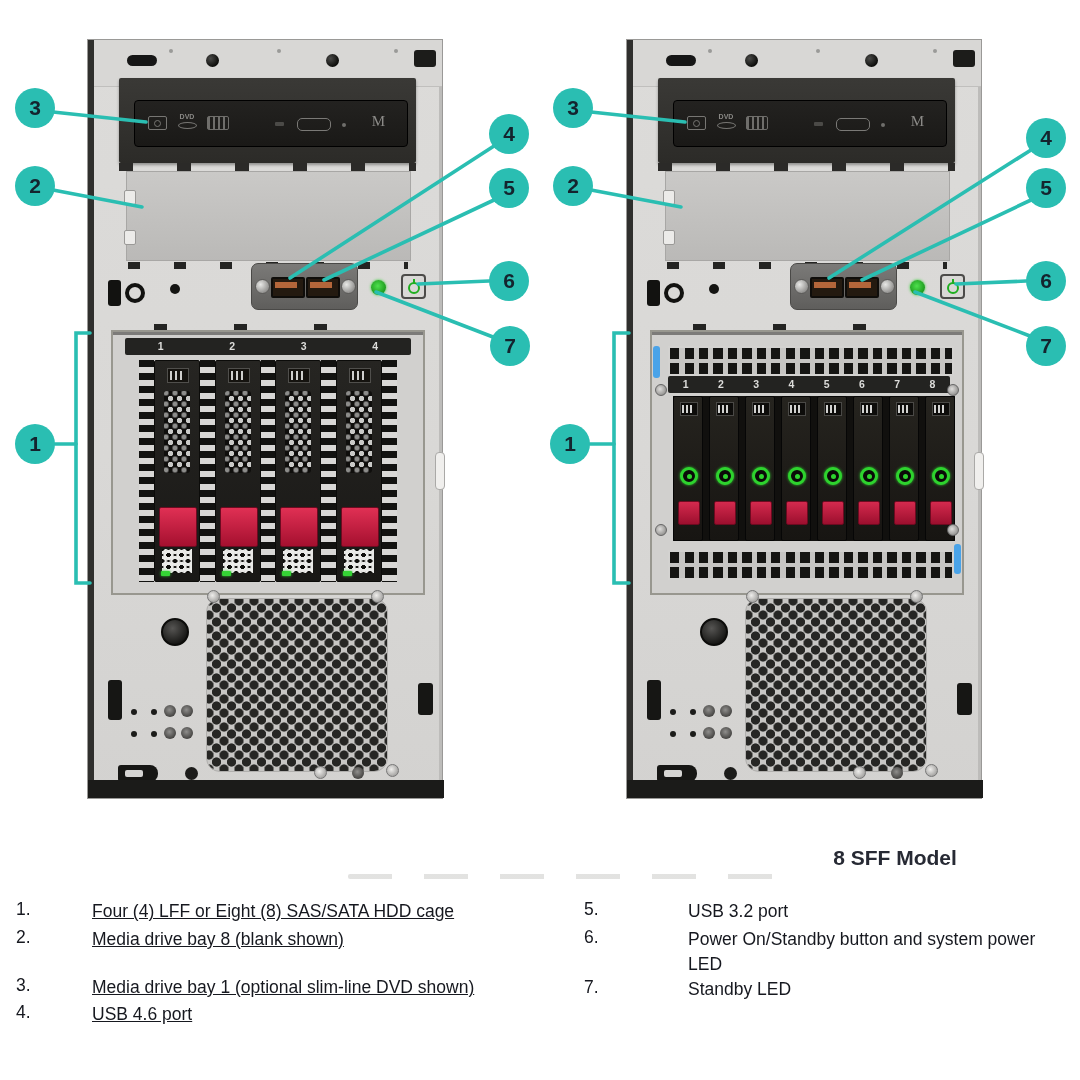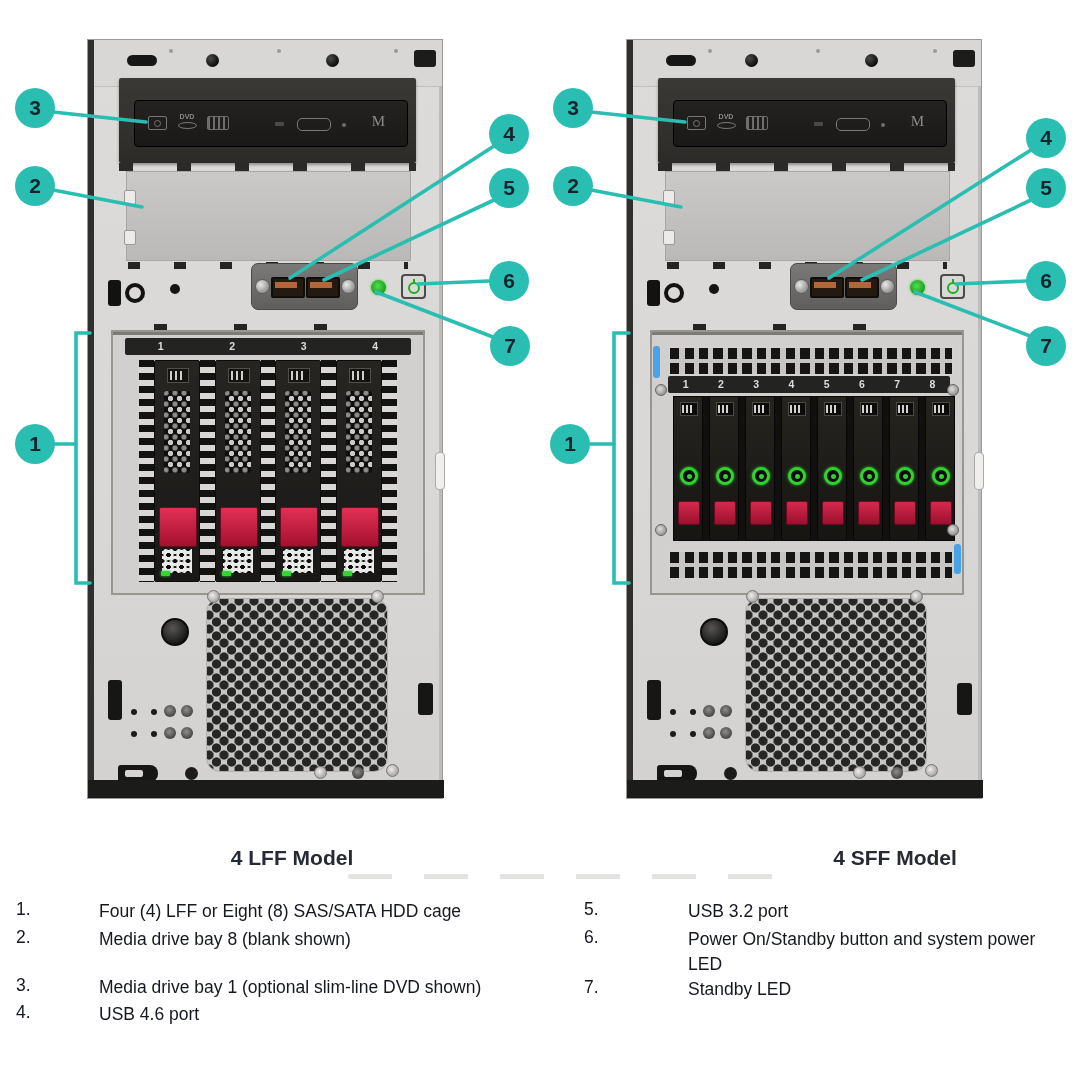--- a/index.html
+++ b/index.html
@@ -106,21 +106,21 @@
   svg.lines{position:absolute;left:0;top:0;z-index:4;pointer-events:none;}
   svg.lines line, svg.lines polyline{stroke:var(--teal);stroke-width:3.6;fill:none;stroke-linecap:round;}
 
   
   .model-label{position:absolute;top:846px;width:300px;text-align:center;font-size:21px;font-weight:bold;color:#272a34;}
   .ghost{position:absolute;left:348px;top:874px;width:444px;height:5px;opacity:.75;
     background:repeating-linear-gradient(90deg,#d9d9d7 0 44px,transparent 44px 76px);border-radius:2px;}
   .legend-row{position:absolute;font-size:17.5px;color:var(--ink);}
   .legend-num{position:absolute;left:0;top:0;}
   .legend-text{position:absolute;top:0;line-height:1.45;}
-  .lg-left .legend-text{left:83px;width:460px;}
+  .lg-left .legend-text{left:76px;width:460px;text-decoration:underline;}
   .lg-right .legend-text{left:104px;width:365px;}
 </style>
 </head>
 <body>
 
 <div class="canvas">
 
   <div class="tower tower-left">
     <div class="top-strip">
       <div class="oval-slot"></div>
@@ -393,22 +393,21 @@
   <div class="callout" style="left:489px;top:261px;">6</div>
   <div class="callout" style="left:490px;top:326px;">7</div>
   <div class="callout" style="left:553px;top:88px;">3</div>
   <div class="callout" style="left:553px;top:166px;">2</div>
   <div class="callout" style="left:550px;top:424px;">1</div>
   <div class="callout" style="left:1026px;top:118px;">4</div>
   <div class="callout" style="left:1026px;top:168px;">5</div>
   <div class="callout" style="left:1026px;top:261px;">6</div>
   <div class="callout" style="left:1026px;top:326px;">7</div>
 
-  <div class="model-label" style="left:142px;">4 LFF Model</div>
-  <div class="model-label" style="left:745px;">4 SFF Model</div>
+  <div class="model-label" style="left:745px;">8 SFF Model</div>
   <div class="ghost"></div>
 
   <div class="legend-row lg-left" style="left:16px;top:899px;">
     <span class="legend-num">1.</span>
     <span class="legend-text">Four (4) LFF or Eight (8) SAS/SATA HDD cage</span>
   </div>
   <div class="legend-row lg-left" style="left:16px;top:927px;">
     <span class="legend-num">2.</span>
     <span class="legend-text">Media drive bay 8 (blank shown)</span>
   </div>

